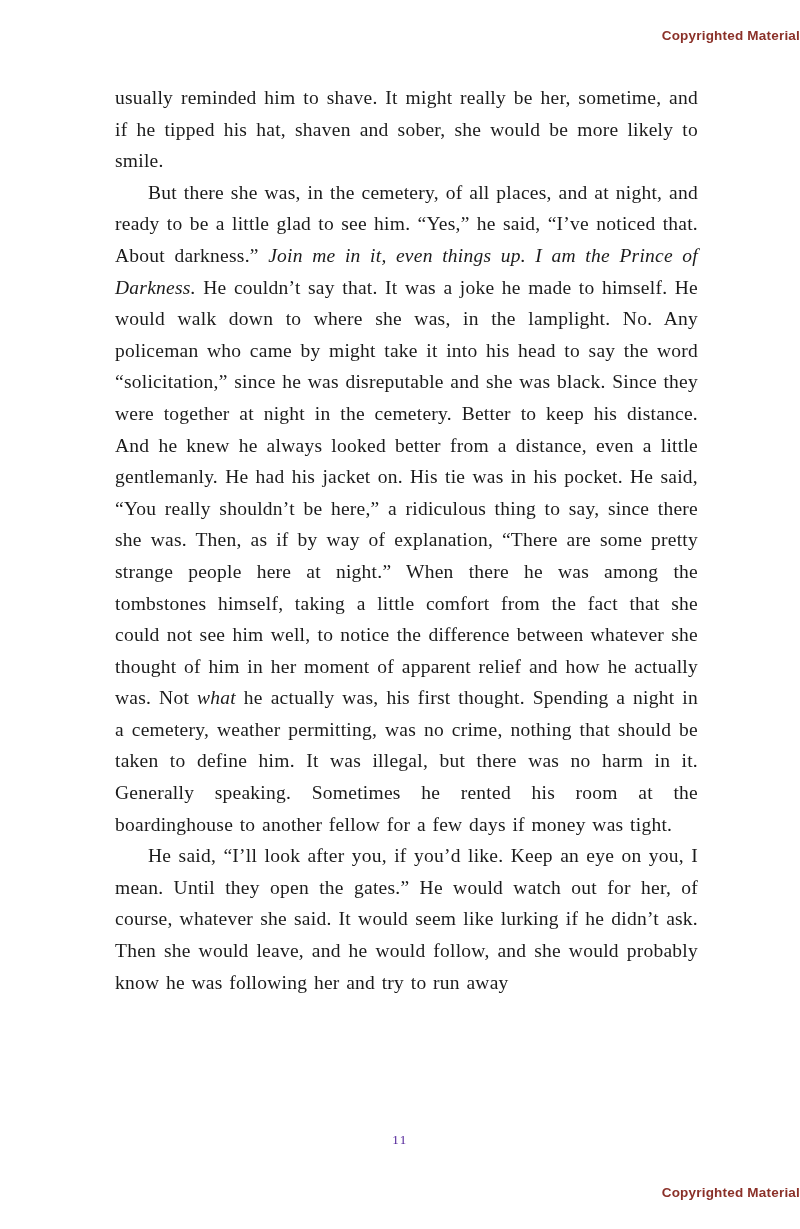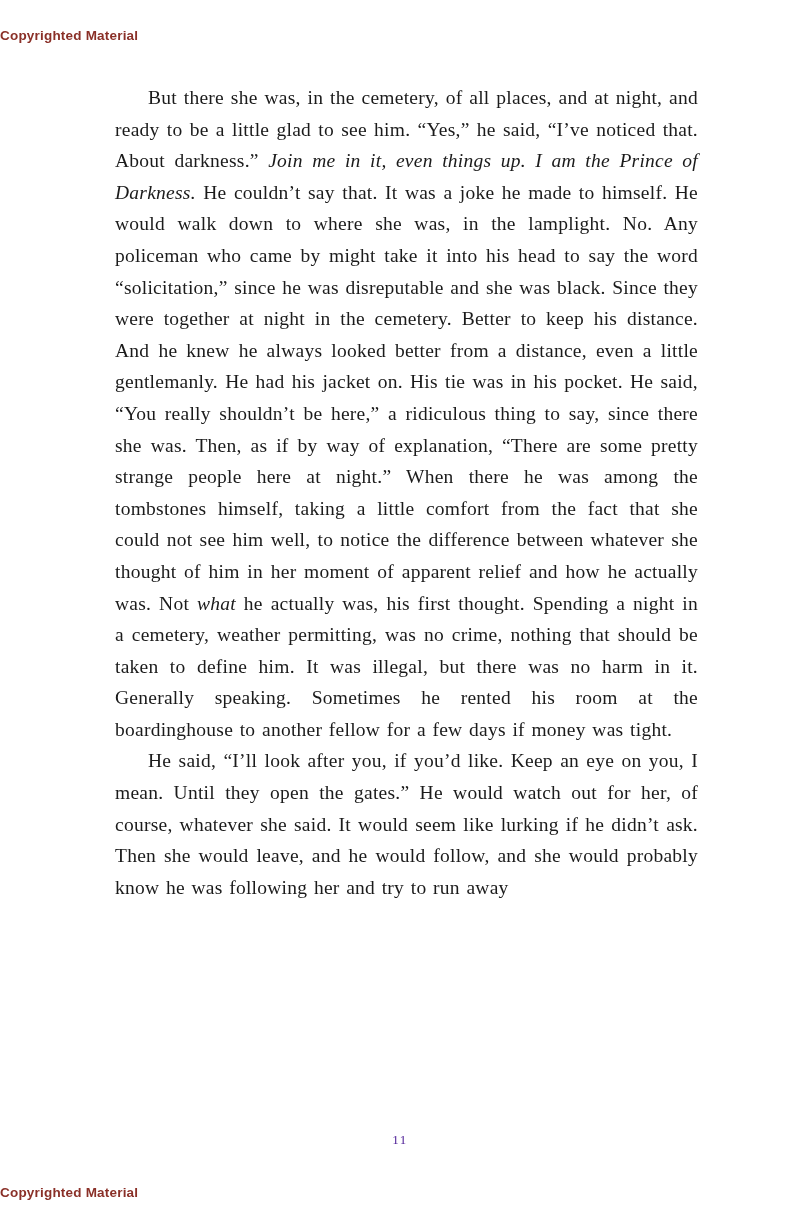--- a/index.html
+++ b/index.html
@@ -12,21 +12,21 @@
     width: 800px;
     height: 1229px;
     background: #ffffff;
     overflow: hidden;
     font-family: "Liberation Serif", serif;
   }
   .copyright {
     position: absolute;
     left: 0;
     width: 100%;
-    text-align: left;
+    text-align: right;
     font-family: "Liberation Sans", sans-serif;
     font-weight: bold;
     font-size: 13.5px;
     letter-spacing: 0.2px;
   }
   .copyright.top { top: 28px; }
   .copyright.bottom { top: 1185px; }
   .text-block {
     position: absolute;
     left: 115px;
@@ -54,20 +54,21 @@
     color: #4c1d95;
   }
 </style>
 </head>
 <body>
 
 <div class="page" style="background: rgb(255, 255, 255);">
   <div class="copyright top" style="color: rgb(138, 48, 40);">Copyrighted Material</div>
 
   <div class="text-block" style="color: rgb(27, 27, 27);">
+      <p class="para"><span>usually reminded him to shave. It might really be her, sometime, and if he tipped his hat, shaven and sober, she would be more likely to smile.</span></p>
       <p class="para indent"><span>But there she was, in the cemetery, of all places, and at night, and ready to be a little glad to see him. “Yes,” he said, “I’ve noticed that. About darkness.” </span><span class="italic">Join me in it, even things up. I am the Prince of Darkness.</span><span> He couldn’t say that. It was a joke he made to himself. He would walk down to where she was, in the lamplight. No. Any policeman who came by might take it into his head to say the word “solicitation,” since he was disreputable and she was black. Since they were together at night in the cemetery. Better to keep his distance. And he knew he always looked better from a distance, even a little gentlemanly. He had his jacket on. His tie was in his pocket. He said, “You really shouldn’t be here,” a ridiculous thing to say, since there she was. Then, as if by way of explanation, “There are some pretty strange people here at night.” When there he was among the tombstones himself, taking a little comfort from the fact that she could not see him well, to notice the difference between whatever she thought of him in her moment of apparent relief and how he actually was. Not </span><span class="italic">what</span><span> he actually was, his first thought. Spending a night in a cemetery, weather permitting, was no crime, nothing that should be taken to define him. It was illegal, but there was no harm in it. Generally speaking. Sometimes he rented his room at the boardinghouse to another fellow for a few days if money was tight.</span></p>
       <p class="para indent"><span>He said, “I’ll look after you, if you’d like. Keep an eye on you, I mean. Until they open the gates.” He would watch out for her, of course, whatever she said. It would seem like lurking if he didn’t ask. Then she would leave, and he would follow, and she would probably know he was following her and try to run away</span></p>
     </div>
 
   <div class="page-number">11</div>
 
   <div class="copyright bottom" style="color: rgb(138, 48, 40);">Copyrighted Material</div>
 </div>
 
 </body></html>

